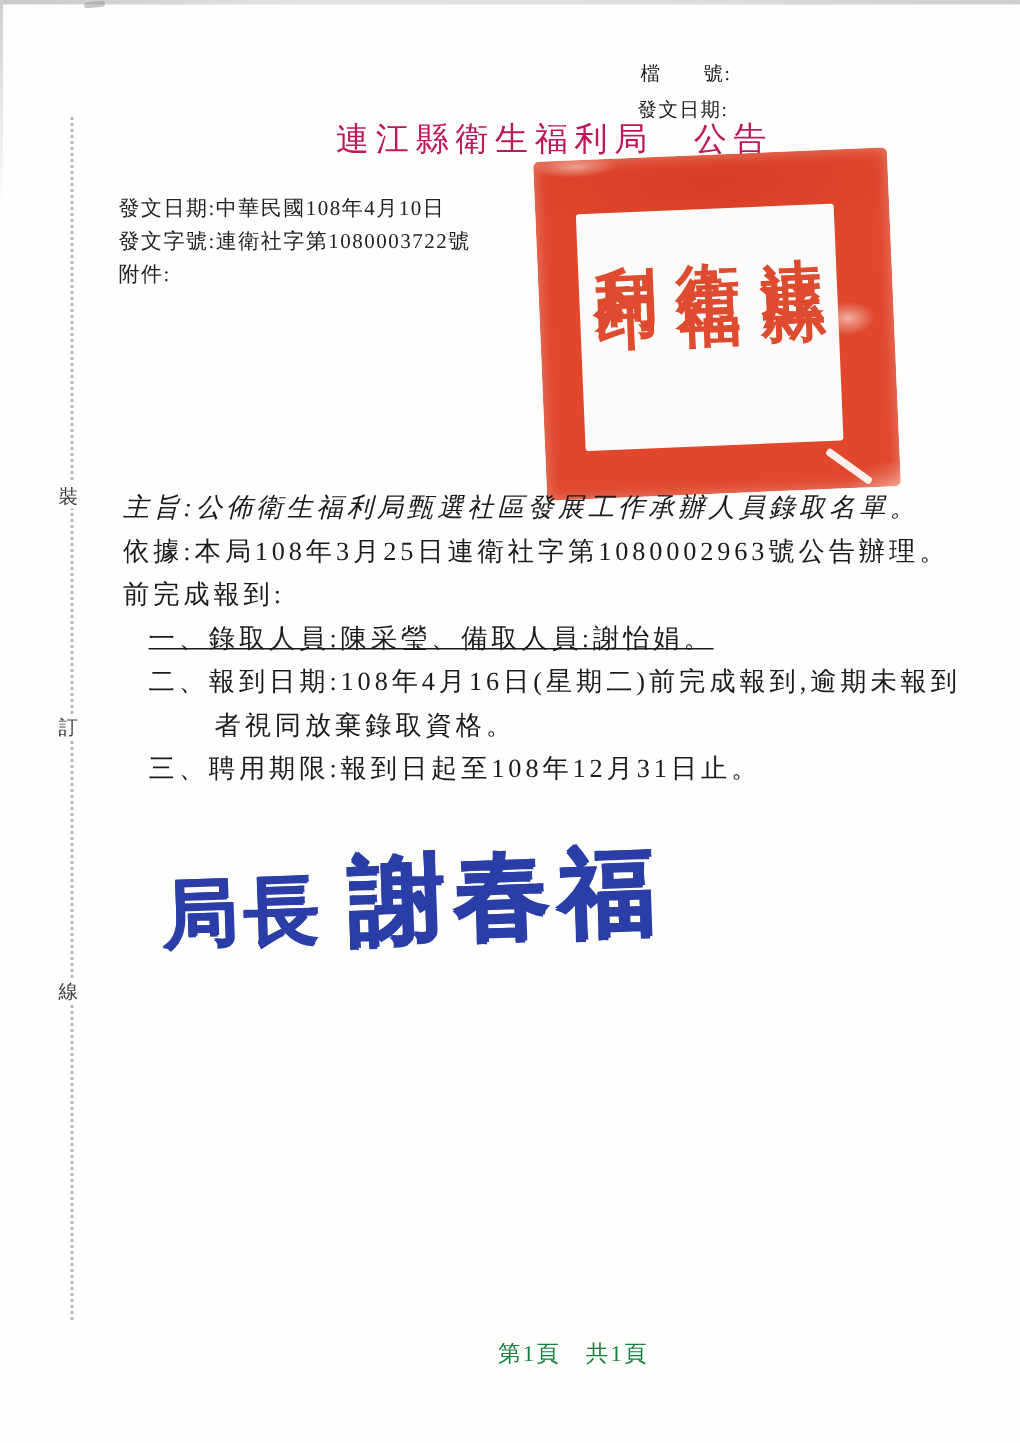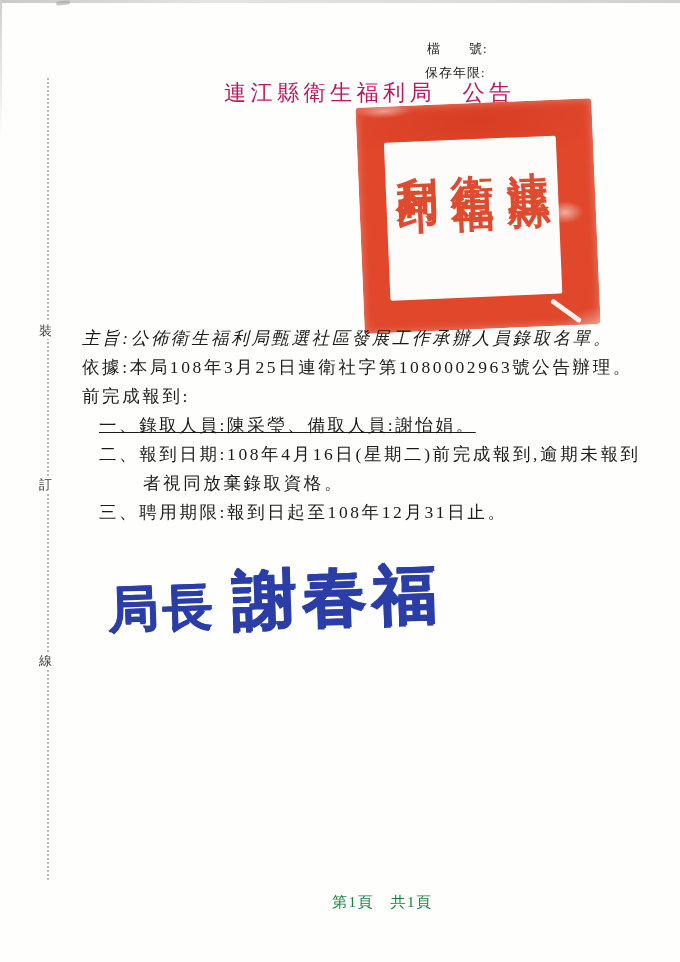--- a/index.html
+++ b/index.html
@@ -93,23 +93,28 @@
   <div class="scan-top"></div>
   <div class="scan-left"></div>
   <div class="scan-speck"></div>
 
   <div class="binding-line"></div>
   <div class="binding-char c0">裝</div>
   <div class="binding-char c1">訂</div>
   <div class="binding-char c2">線</div>
 
   <div class="file-no">檔　　號:</div>
-  <div class="retention">保存年限:</div>
+  <div class="retention">發文日期:</div>
   <div class="doc-title">連江縣衛生福利局　公告</div>
 
+  <div class="meta">
+    <div>發文日期:中華民國108年4月10日</div>
+    <div>發文字號:連衛社字第1080003722號</div>
+    <div>附件:</div>
+  </div>
 
   <div class="seal">
     <div class="seal-inner">
       <div class="seal-col">連江縣</div>
       <div class="seal-col">衛生福</div>
       <div class="seal-col">利局印</div>
     </div>
   </div>
 
   <div class="bodyline l-subject">主旨:公佈衛生福利局甄選社區發展工作承辦人員錄取名單。</div>

